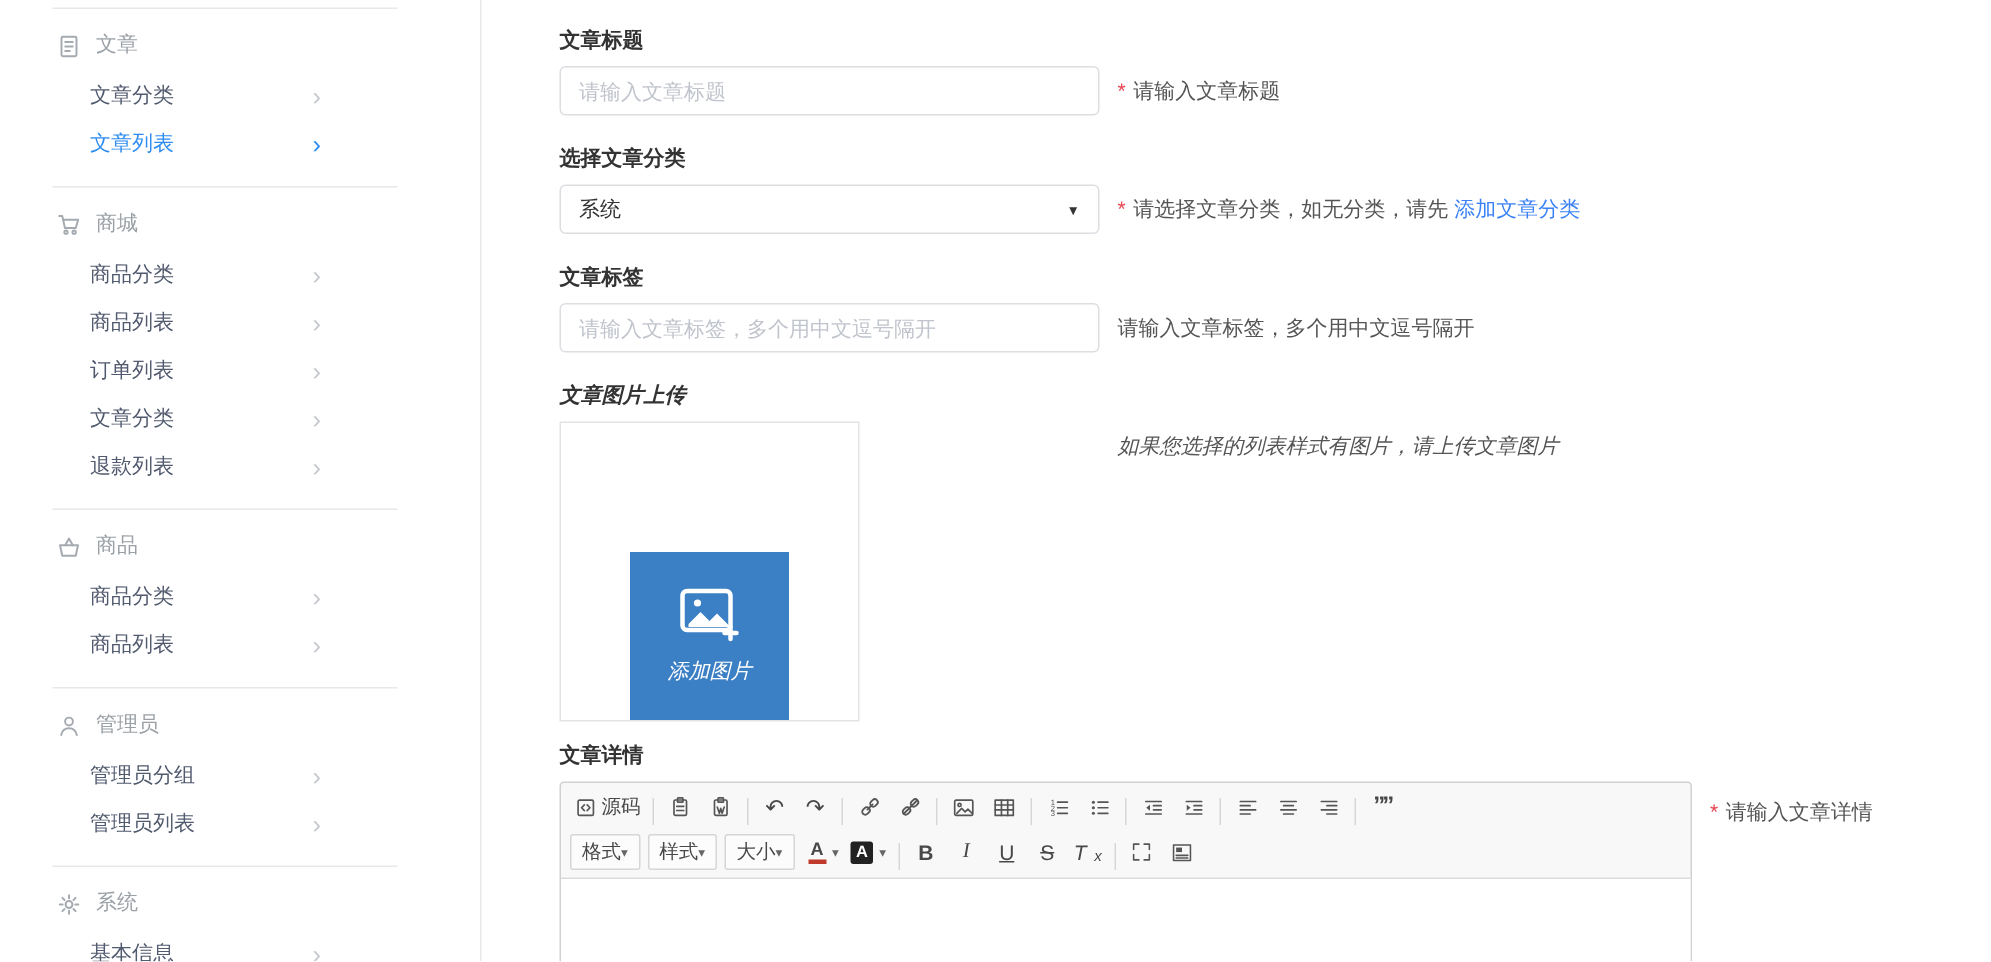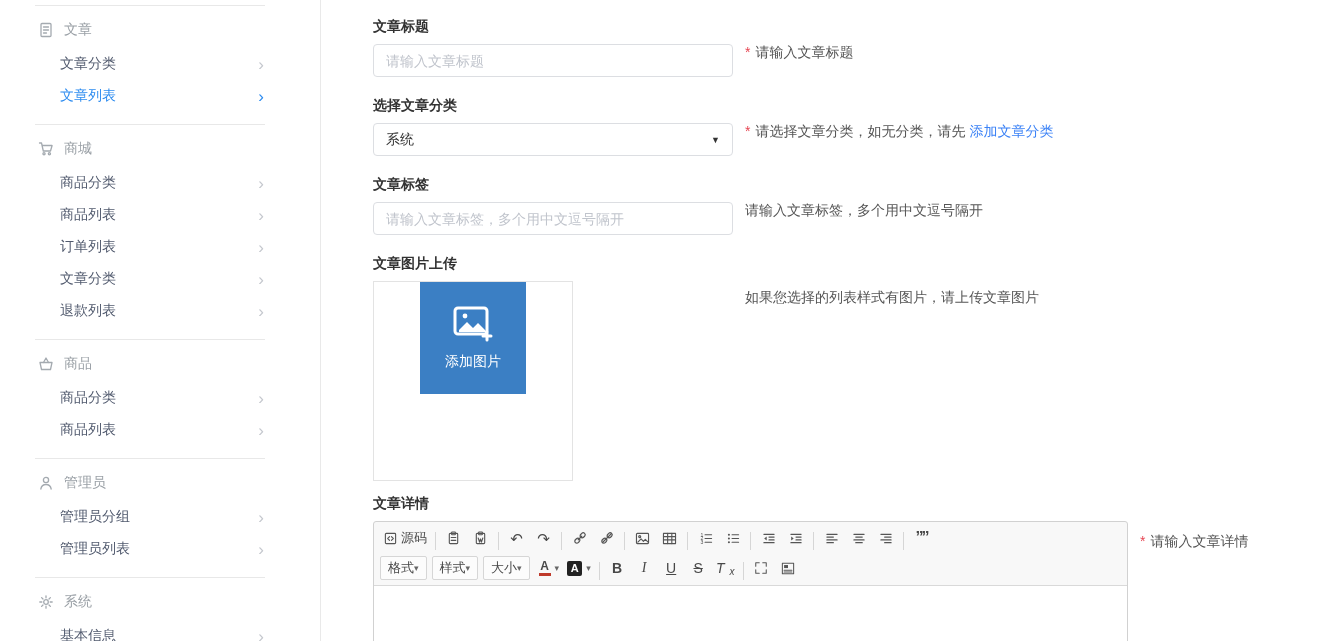--- a/index.html
+++ b/index.html
@@ -4,47 +4,47 @@
 <style>
   * { box-sizing: border-box; margin: 0; padding: 0; }
   html,body { background:#fff; }
   body { font-family: "Liberation Sans", "DejaVu Sans", sans-serif; }
   .app { position: relative; width: 1327px; height: 641px; background: #fff; overflow: hidden; font-size: 14px; color: #333; }
 
   
   .sidebar { position: absolute; left: 0; top: 0; width: 321px; height: 100%; border-right: 1px solid #e9e9e9; background: #fff; padding-top: 5px; }
   .divider { height: 1px; background: #e8e8e8; margin-left: 35px; width: 230px; }
   .sec { padding-bottom: 12px; }
-  .sec-header { display: flex; align-items: center; gap: 10px; padding: 15px 0 9px; margin-left: 38px; color: #9aa0a6; }
+  .sec-header { display: flex; align-items: flex-end; gap: 10px; padding: 15px 0 9px; margin-left: 38px; color: #9aa0a6; }
   .sec-icon svg { width: 16px; height: 16px; display: block; stroke: #a4aab0; fill: none; stroke-width: 1.3; stroke-linecap: round; stroke-linejoin: round; }
-  .side-item { display: flex; align-items: center; justify-content: space-between; height: 32px; margin: 0 56px 0 60px; color: #515a6e; cursor: pointer; }
+  .side-item { display: flex; align-items: center; justify-content: space-between; height: 32px; margin: 0 106px 0 60px; color: #515a6e; cursor: pointer; }
   .side-item .chevron { color: #c5c8ce; font-size: 17px; line-height: 1; }
   .side-item.active { color: #2d8cf0; }
   .side-item.active .chevron { color: #2d8cf0; }
 
   
   .main { position: absolute; left: 322px; top: 0; right: 0; height: 100%; background: #fff; }
   .tabbar { display: flex; border-bottom: 1px solid #e8e8e8; height: 33px; padding-left: 52px; }
   .tab { padding: 0 16px; line-height: 32px; color: #2d8cf0; cursor: pointer; }
   .tab.active { color: #333; background: #fff; border: 1px solid #e8e8e8; border-bottom: 1px solid #fff; margin-bottom: -1px; }
 
   .form { padding: 18px 0 0 51px; }
   .form-item { margin-bottom: 20px; }
-  .form-item.image-item { margin-bottom: 14px; }
+  .form-item.image-item { margin-bottom: 14px; font-style: italic; }
   .form-label { font-weight: bold; color: #333; margin-bottom: 8px; }
-  .row { display: flex; }
+  .row { display: flex; align-items: center; }
   .text-input { width: 360px; height: 33px; border: 1px solid #dcdee2; border-radius: 4px; padding: 0 12px; font-size: 14px; color: #333; outline: none; font-family: inherit; background:#fff; }
   .text-input::placeholder { color: #c0c4cc; }
   .select { width: 360px; height: 33px; border: 1px solid #dcdee2; border-radius: 4px; padding: 0 12px; display: flex; align-items: center; justify-content: space-between; cursor: pointer; background:#fff; }
   .sel-caret { font-size: 9px; color: #333; }
   .hint { margin-left: 12px; color: #555; white-space: nowrap; }
   .star { color: #e64552; margin-right: 5px; }
   .link { color: #3b82f6; cursor: pointer; margin-left: 4px; }
 
-  .upload-box { width: 200px; height: 200px; border: 1px solid #e3e3e3; display: flex; align-items: flex-start; justify-content: center; background:#fff; }
+  .upload-box { width: 200px; height: 200px; border: 1px solid #e3e3e3; display: flex; align-items: flex-end; justify-content: center; background:#fff; }
   .upload-btn { width: 106px; height: 112px; background: #3b7fc4; color: #fff; display: flex; flex-direction: column; align-items: center; justify-content: center; gap: 10px; cursor: pointer; }
   .upload-btn svg { display:block; }
   .image-row { align-items: flex-start; }
   .image-row .hint { margin-left: 172px; margin-top: 8px; }
 
   .detail-row { align-items: flex-start; }
   .detail-row .hint { margin-top: 12px; text-align: center; }
 
   
   .editor { width: 755px; border: 1px solid #d1d1d1; background: #f8f8f8; border-radius: 3px; }

